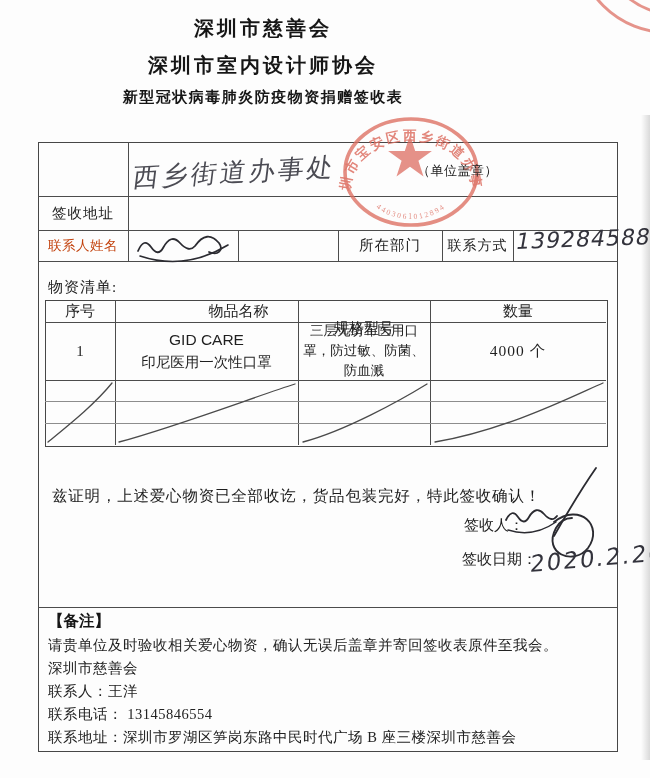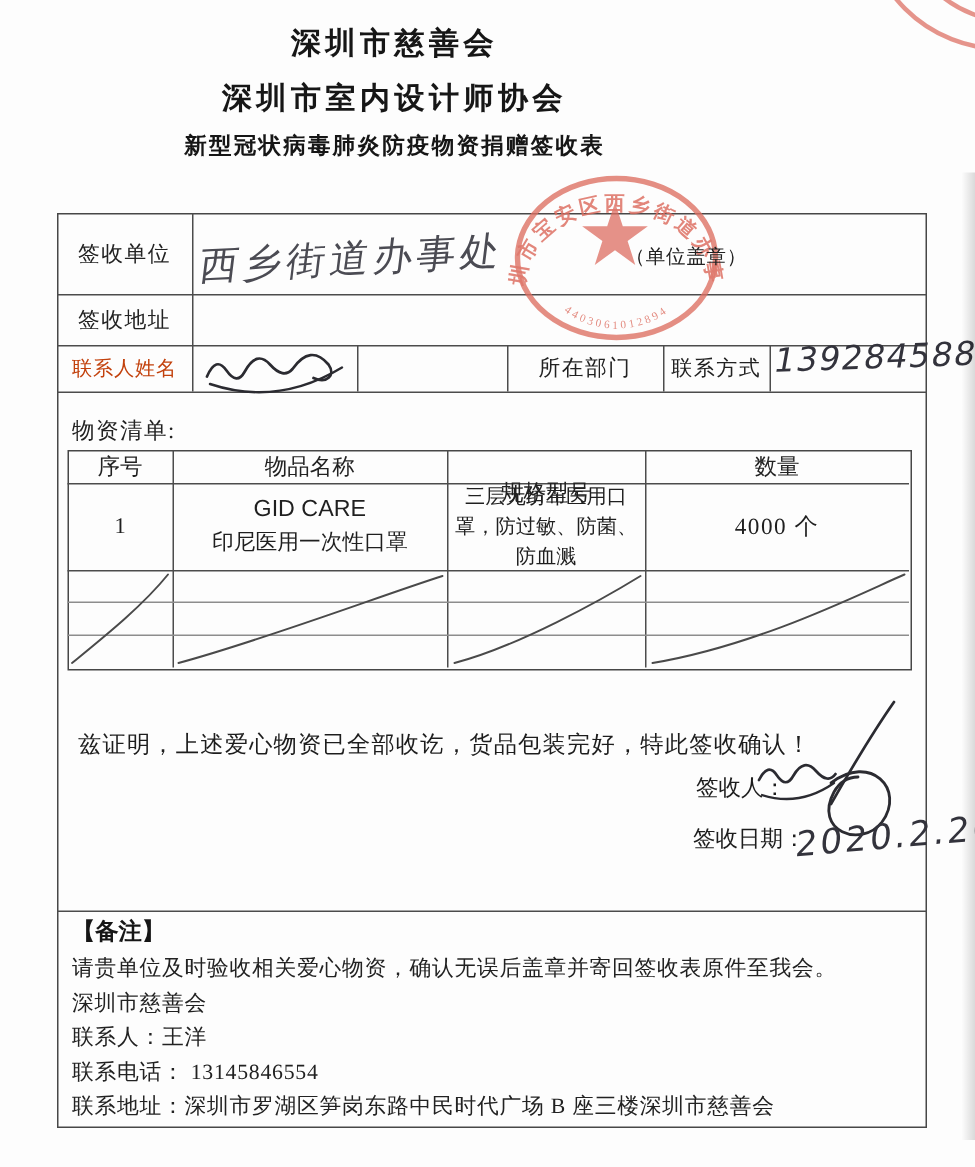--- a/index.html
+++ b/index.html
@@ -43,21 +43,20 @@
   <div class="hline" style="left:38px;top:261px;width:580px;"></div>
   <div class="hline" style="left:38px;top:607px;width:580px;"></div>
 
   <div class="vline" style="left:128px;top:142px;height:119px;"></div>
 
   <div class="vline" style="left:238px;top:230px;height:31px;"></div>
   <div class="vline" style="left:338px;top:230px;height:31px;"></div>
   <div class="vline" style="left:442px;top:230px;height:31px;"></div>
   <div class="vline" style="left:513px;top:230px;height:31px;"></div>
 
-  <div class="abs label cellc" style="left:38px;top:142px;width:90px;height:54px;">签收单位</div>
   <div class="abs label cellc" style="left:38px;top:196px;width:90px;height:34px;">签收地址</div>
   <div class="abs cellc" style="left:38px;top:230px;width:90px;height:31px;font-size:13.5px;letter-spacing:0.5px;color:#c2410c;">联系人姓名</div>
   <div class="abs label cellc" style="left:338px;top:230px;width:104px;height:31px;">所在部门</div>
   <div class="abs label cellc" style="left:442px;top:230px;width:71px;height:31px;font-size:14px;">联系方式</div>
 
   <div class="abs hand hw-unit" style="left:133px;top:155px;">西乡街道办事处</div>
 
   <svg class="abs" style="left:130px;top:229px;" width="115" height="40" viewBox="0 0 115 40">
     <path d="M8,22 q6,-14 13,-4 t12,1 q8,-15 17,-5 t15,3 q12,-17 24,-3 c5,7 -1,13 -10,9" fill="none" stroke="#2b2b31" stroke-width="1.8" stroke-linecap="round"></path>
     <path d="M10,27 Q55,42 98,16" fill="none" stroke="#2b2b31" stroke-width="1.6" stroke-linecap="round"></path>
@@ -91,21 +90,21 @@
   <div class="vline" style="left:115px;top:300px;height:145px;width:1.2px;"></div>
   <div class="vline" style="left:298px;top:300px;height:145px;width:1.2px;"></div>
   <div class="vline" style="left:430px;top:300px;height:145px;width:1.2px;"></div>
 
   <div class="hline" style="left:45px;top:322px;width:561px;height:1.2px;"></div>
   <div class="hline" style="left:45px;top:380px;width:561px;height:1.2px;"></div>
   <div class="hline thin" style="left:45px;top:401px;width:561px;"></div>
   <div class="hline thin" style="left:45px;top:423px;width:561px;"></div>
 
   <div class="abs tbl-h cellc" style="left:45px;top:300px;width:70px;height:22px;">序号</div>
-  <div class="abs tbl-h cellc" style="left:115px;top:300px;width:183px;height:22px;">物品名称</div>
+  <div class="abs tbl-h cellc" style="left:115px;top:300px;width:183px;height:22px;padding-left:32px;">物品名称</div>
   <div class="abs tbl-h cellc" style="left:298px;top:293px;width:132px;height:22px;margin-top:24px;">规格型号</div>
   <div class="abs tbl-h cellc" style="left:430px;top:300px;width:176px;height:22px;">数量</div>
 
   <div class="abs cellc" style="left:45px;top:322px;width:70px;height:58px;font-size:15px;">1</div>
   <div class="abs cellc" style="left:115px;top:322px;width:183px;height:58px;flex-direction:column;line-height:22px;">
     <span style="font-size:15.5px;font-family:'Liberation Sans',sans-serif;">GID CARE</span>
     <span style="font-size:14.5px;">印尼医用一次性口罩</span>
   </div>
   <div class="abs cellc" style="left:303px;top:322px;width:122px;height:58px;font-size:13.5px;line-height:20px;">三层无纺布医用口罩，防过敏、防菌、防血溅</div>
   <div class="abs cellc" style="left:430px;top:322px;width:176px;height:58px;font-size:15.5px;letter-spacing:1px;">4000 个</div>

